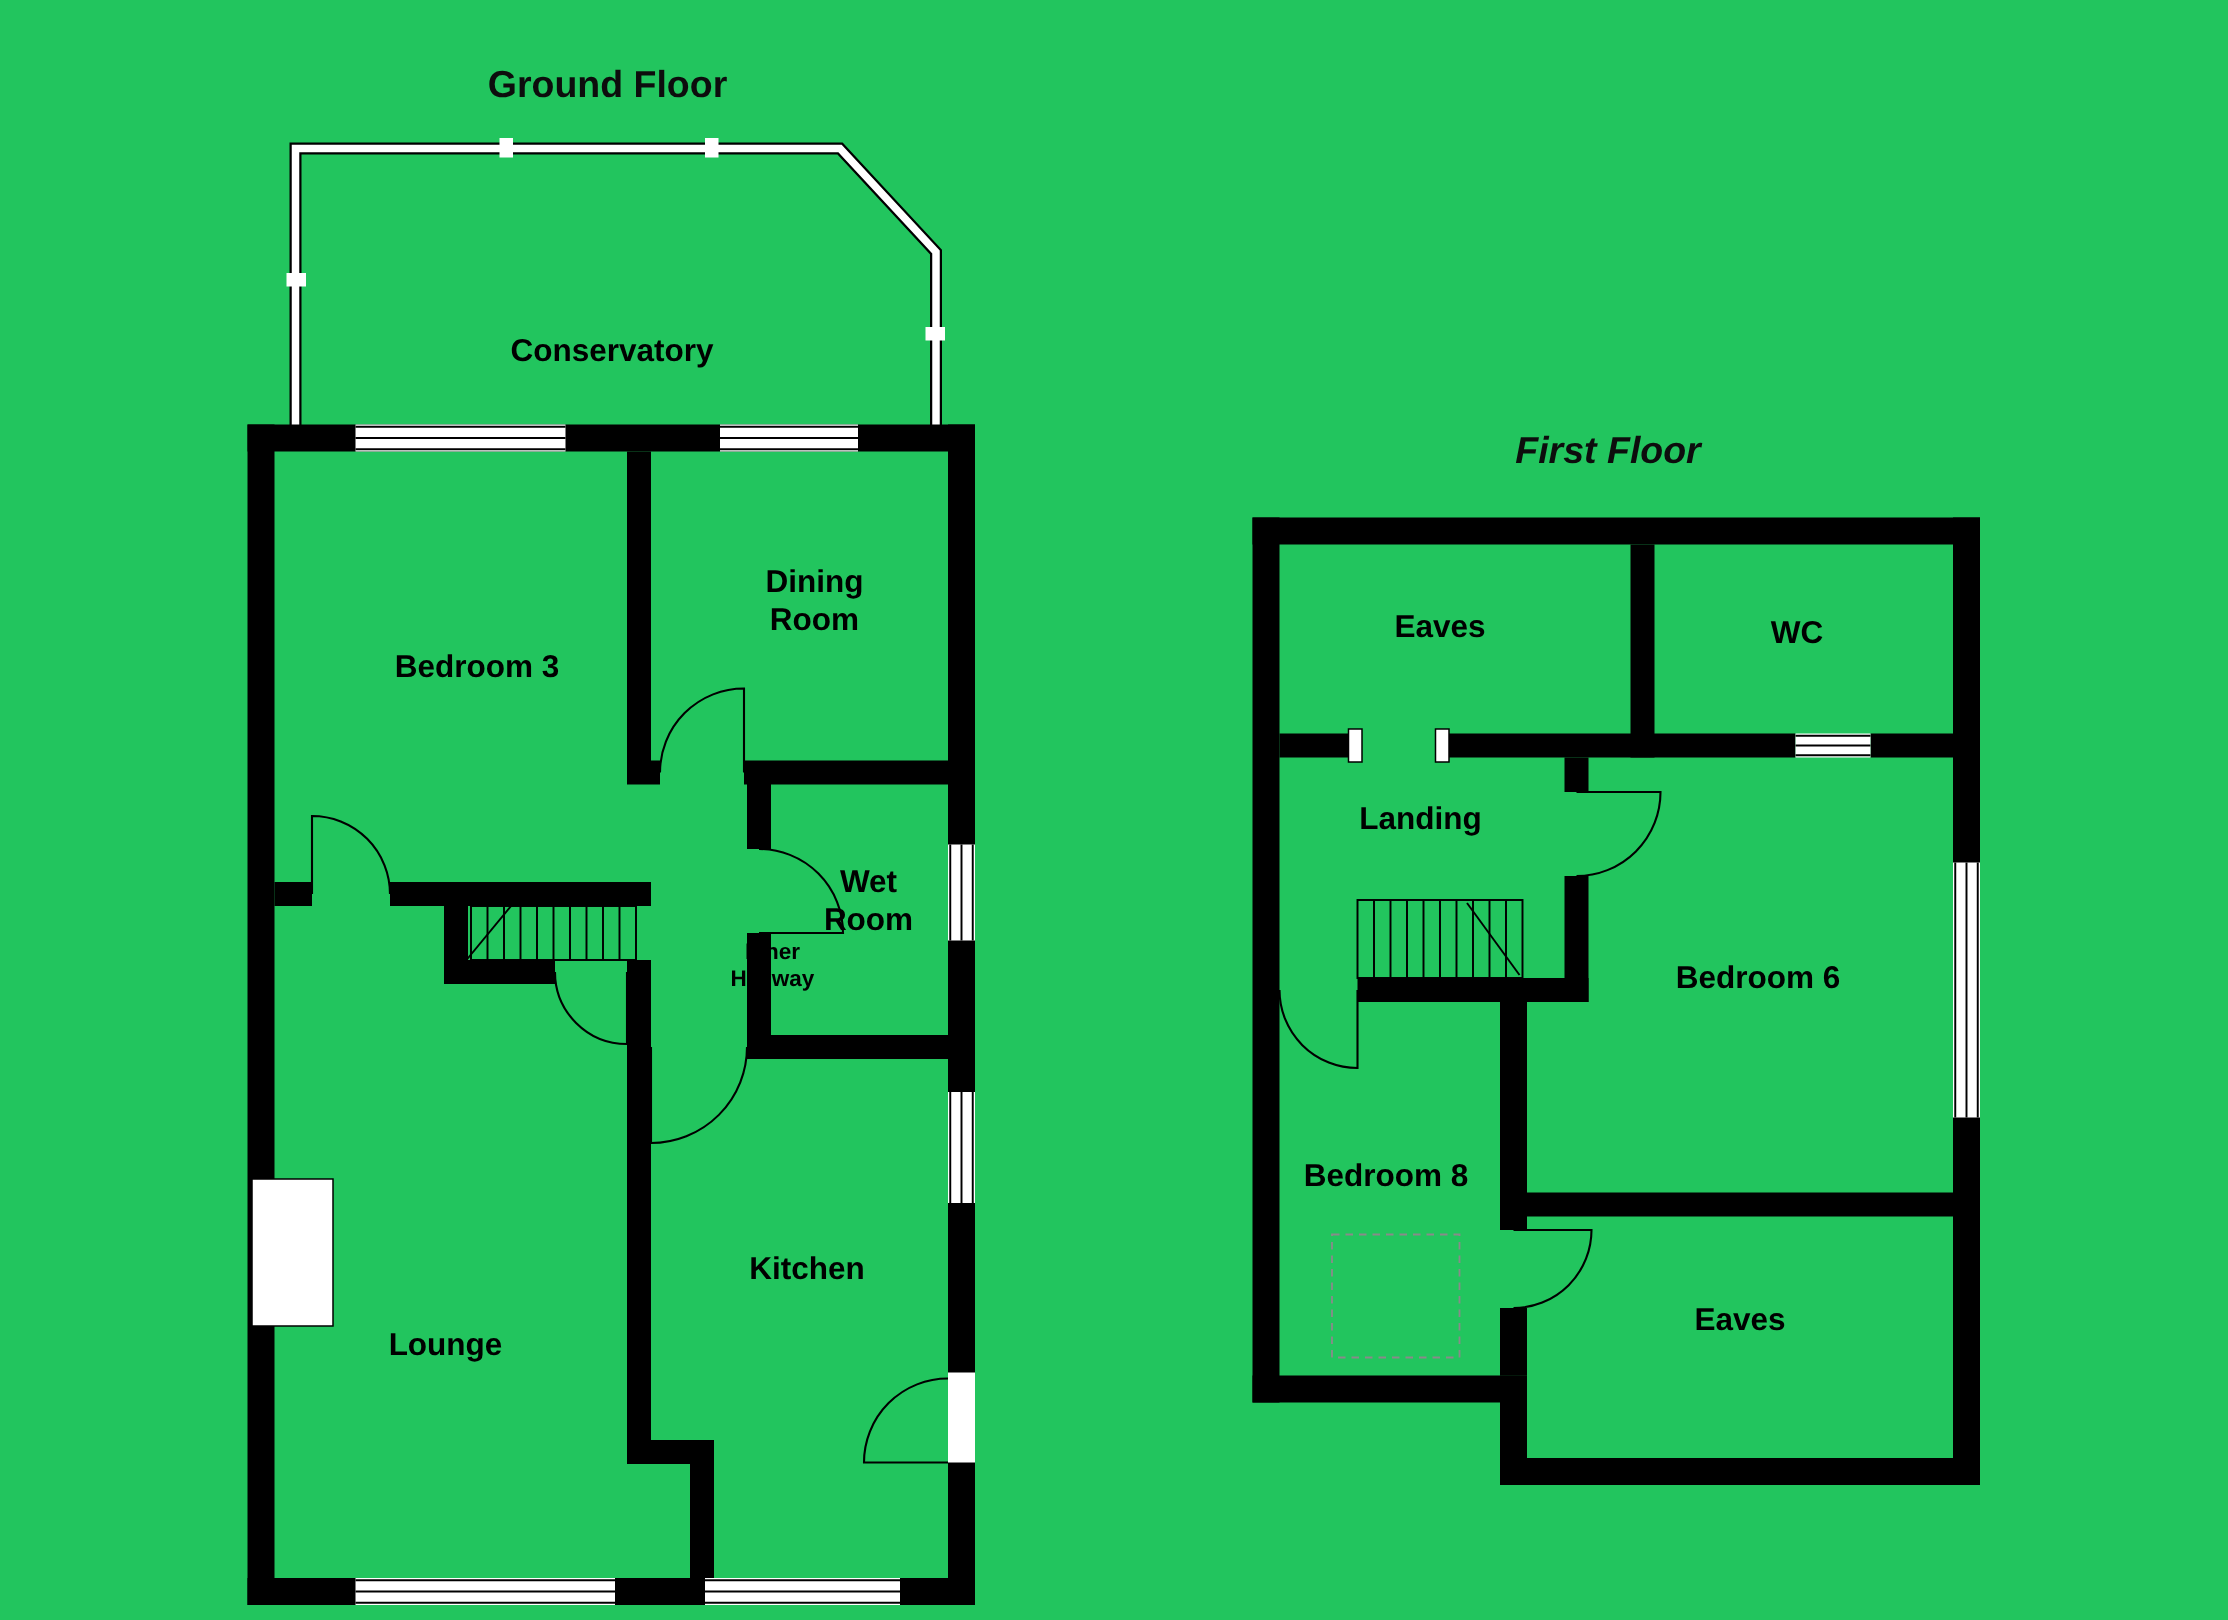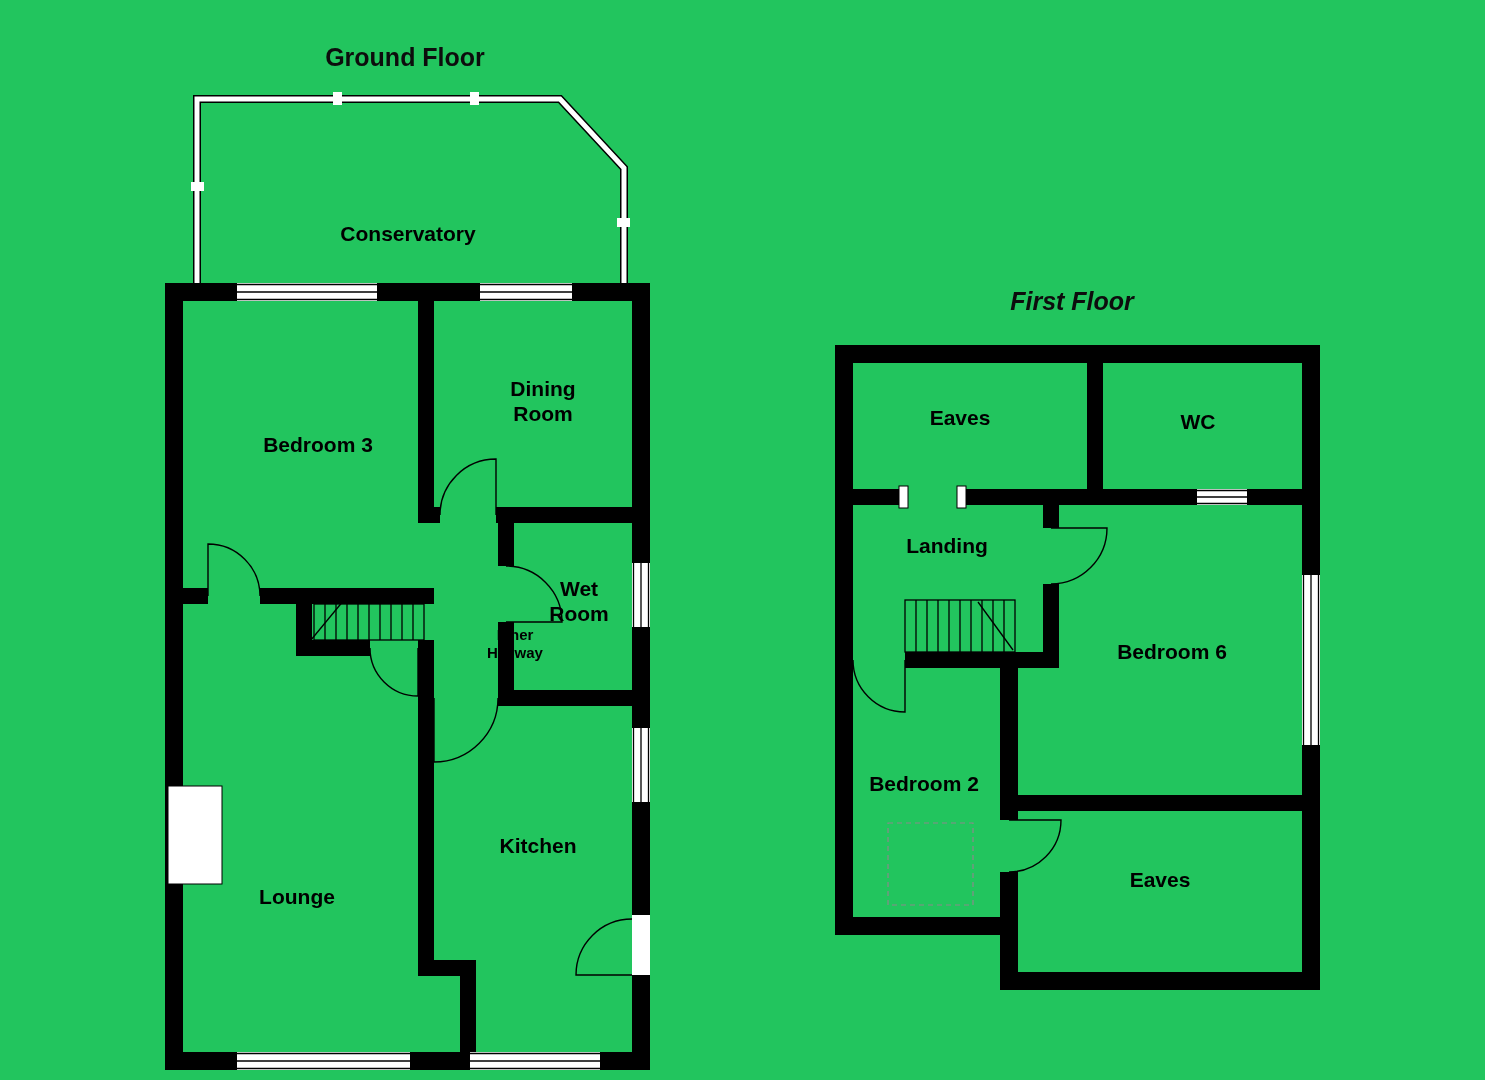--- a/index.html
+++ b/index.html
@@ -176,16 +176,16 @@
 Hallway</div>
   <div class="room-label" style="left:297px;top:897px;text-align:center;">Lounge</div>
   <div class="room-label" style="left:538px;top:846px;">Kitchen</div>
 
   <div class="floor-title" style="left:1072px;top:301px;font-style:italic;">First Floor</div>
 
   <div class="room-label" style="left:960px;top:418px;">Eaves</div>
   <div class="room-label" style="left:1198px;top:422px;">WC</div>
   <div class="room-label" style="left:947px;top:546px;text-align:center;">Landing</div>
   <div class="room-label" style="left:1172px;top:652px;">Bedroom 6</div>
-  <div class="room-label" style="left:924px;top:784px;">Bedroom 2</div>
+  <div class="room-label" style="left:924px;top:784px;">Bedroom 8</div>
   <div class="room-label" style="left:1160px;top:880px;">Eaves</div>
 
 </div>
 
 </body></html>

